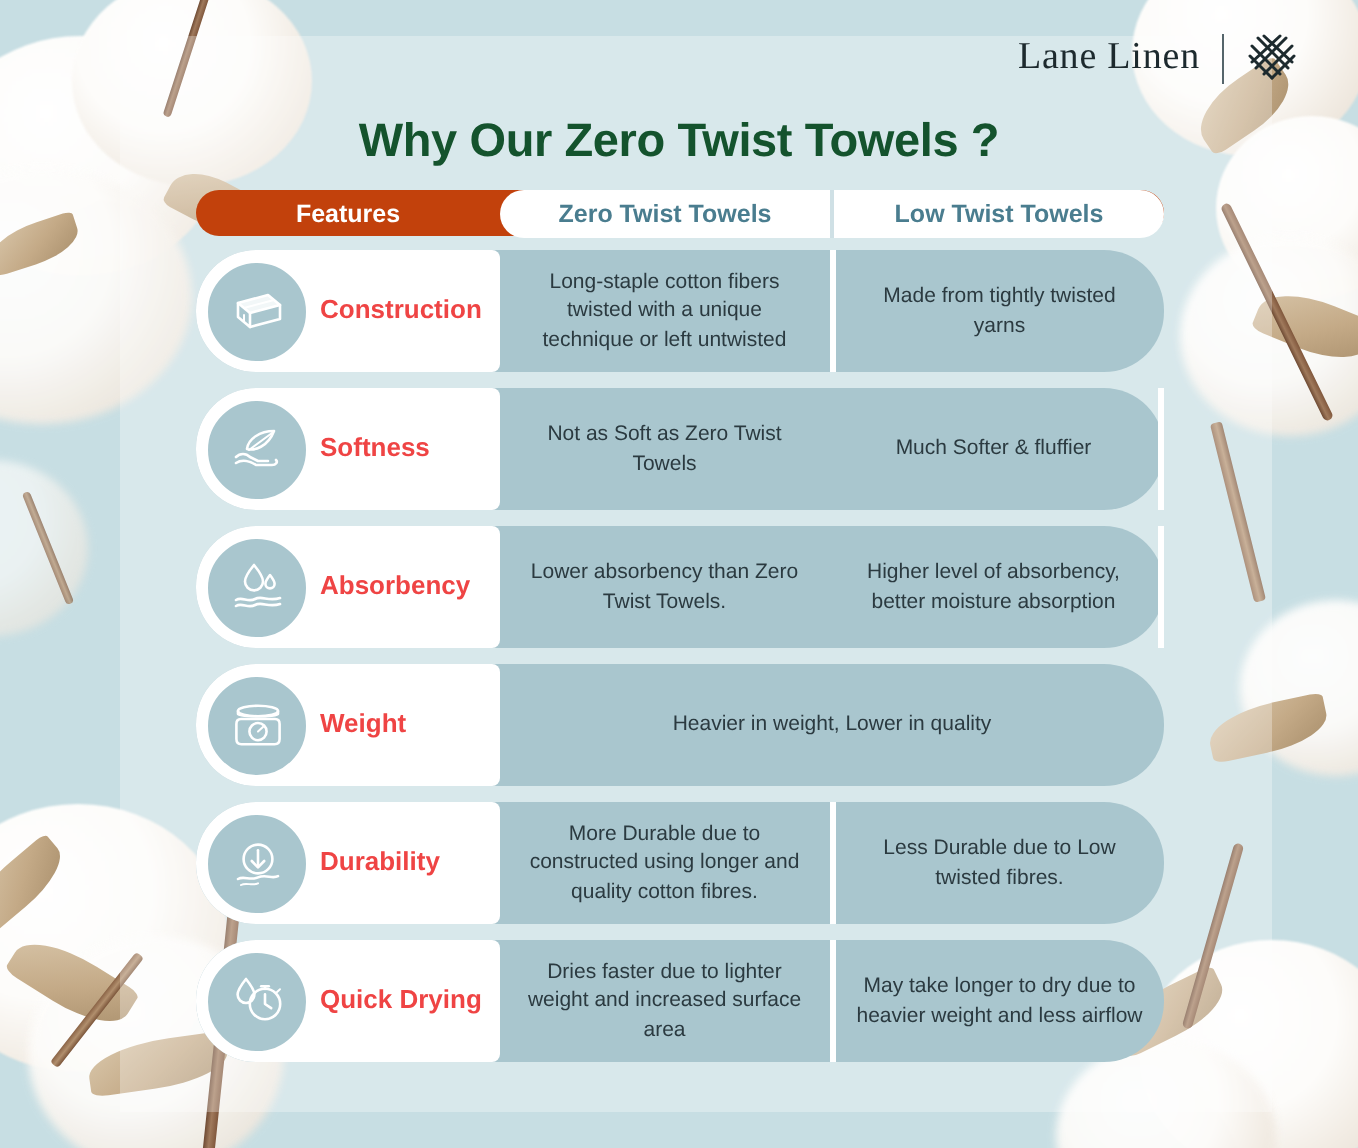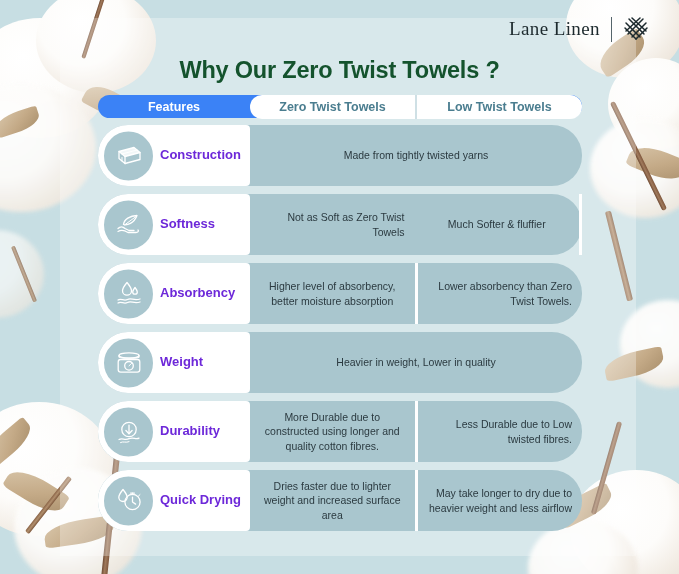--- a/index.html
+++ b/index.html
@@ -101,21 +101,21 @@
     height: 61px;
     margin-bottom: 8px;
     border-radius: 30px;
     background: #a9c6ce;
     position: relative;
   }
   .row.header {
     height: 23px;
     margin-bottom: 7px;
     border-radius: 12px;
-    background: #3b82f6;
+    background: #c2410c;
   }
 
   
   .c-feature {
     width: 152px;
     flex: 0 0 152px;
     display: flex;
     align-items: center;
     position: relative;
     background: #ffffff;
@@ -141,38 +141,38 @@
     display: flex;
     align-items: center;
     justify-content: center;
   }
   .icon-circle svg { width: 30px; height: 30px; display: block; }
 
   .feature-label {
     margin-left: 62px;
     font-size: 13px;
     font-weight: bold;
-    color: #6d28d9;
+    color: #ef4444;
     line-height: 1.15;
   }
 
   
   .c-val {
     flex: 1 1 0;
     display: flex;
     align-items: center;
     justify-content: center;
     text-align: center;
     padding: 3px 10px;
     font-size: 10.5px;
     line-height: 1.34;
     color: #2b3a40;
   }
   .c-val.two { border-right: 3px solid #ffffff; }
-  .c-val.three { border-radius: 0 30px 30px 0; text-align: right; }
+  .c-val.three { border-radius: 0 30px 30px 0; }
 
   .row.header .c-val {
     background: #ffffff;
     color: #4a7d8f;
     font-weight: bold;
     font-size: 12.5px;
     padding: 12px 6px;
     border-right: 2px solid #cfe0e5;
   }
   .row.header .c-val.two { border-radius: 12px 0 0 12px; }
@@ -258,20 +258,21 @@
         <svg viewBox="0 0 30 30" xmlns="http://www.w3.org/2000/svg" fill="none" stroke="#ffffff" stroke-width="1.3" stroke-linejoin="round" stroke-linecap="round">
           <path d="M5 11 L20 7 L26 12 L11 16 Z" fill="#ffffff" fill-opacity=".85"></path>
           <path d="M5 11 L5 18 L11 23 L11 16"></path>
           <path d="M11 23 L26 19 L26 12"></path>
           <path d="M8 13.5 L23 9.5" stroke-width="1"></path>
           <path d="M8 17 L8 20.5" stroke-width="1"></path>
         </svg>
       </span>
       <span class="feature-label">Construction</span>
     </div>
+    <div class="c-val two">Long-staple cotton fibers twisted with a unique technique or left untwisted</div>
     <div class="c-val three">Made from tightly twisted yarns</div>
   </div>
 
   <div class="row">
     <div class="c-feature">
       <span class="icon-circle">
         <svg viewBox="0 0 30 30" xmlns="http://www.w3.org/2000/svg" fill="none" stroke="#ffffff" stroke-width="1.3" stroke-linecap="round" stroke-linejoin="round">
           <path d="M23 6 C16 6 10 10 9.5 15 C13 16 20 14 23 6 Z"></path>
           <path d="M22 7 L10.5 15.5" stroke-width="1"></path>
           <path d="M4 19 C6 17 9 17 11 19 L15 21 L20 21"></path>
@@ -289,22 +290,22 @@
       <span class="icon-circle">
         <svg viewBox="0 0 30 30" xmlns="http://www.w3.org/2000/svg" fill="none" stroke="#ffffff" stroke-width="1.3" stroke-linecap="round" stroke-linejoin="round">
           <path d="M13 4 C13 4 8.5 9.5 8.5 12.2 A4.5 4.5 0 0 0 17.5 12.2 C17.5 9.5 13 4 13 4 Z"></path>
           <path d="M21 9 C21 9 18.7 12 18.7 13.4 A2.3 2.3 0 0 0 23.3 13.4 C23.3 12 21 9 21 9 Z"></path>
           <path d="M4 21.5 C7 19.5 10 23 13.5 21 C17 19 20 22.5 26 20.5"></path>
           <path d="M4 24.5 C7 22.5 10 26 13.5 24 C17 22 20 25.5 26 23.5"></path>
         </svg>
       </span>
       <span class="feature-label">Absorbency</span>
     </div>
+    <div class="c-val three">Lower absorbency than Zero Twist Towels.</div>
     <div class="c-val two">Higher level of absorbency, better moisture absorption</div>
-    <div class="c-val three">Lower absorbency than Zero Twist Towels.</div>
   </div>
 
   <div class="row">
     <div class="c-feature">
       <span class="icon-circle">
         <svg viewBox="0 0 30 30" xmlns="http://www.w3.org/2000/svg" fill="none" stroke="#ffffff" stroke-width="1.3" stroke-linecap="round" stroke-linejoin="round">
           <ellipse cx="15" cy="8" rx="10" ry="2.6"></ellipse>
           <path d="M5 8 L5 9.5 C5 11 25 11 25 9.5 L25 8"></path>
           <path d="M6.5 12 L23.5 12 C25 12 25.8 13 25.8 14.5 L25.8 22 C25.8 23.6 24.8 24.6 23.3 24.6 L6.7 24.6 C5.2 24.6 4.2 23.6 4.2 22 L4.2 14.5 C4.2 13 5 12 6.5 12 Z"></path>
           <circle cx="15" cy="18.3" r="4.3"></circle>

